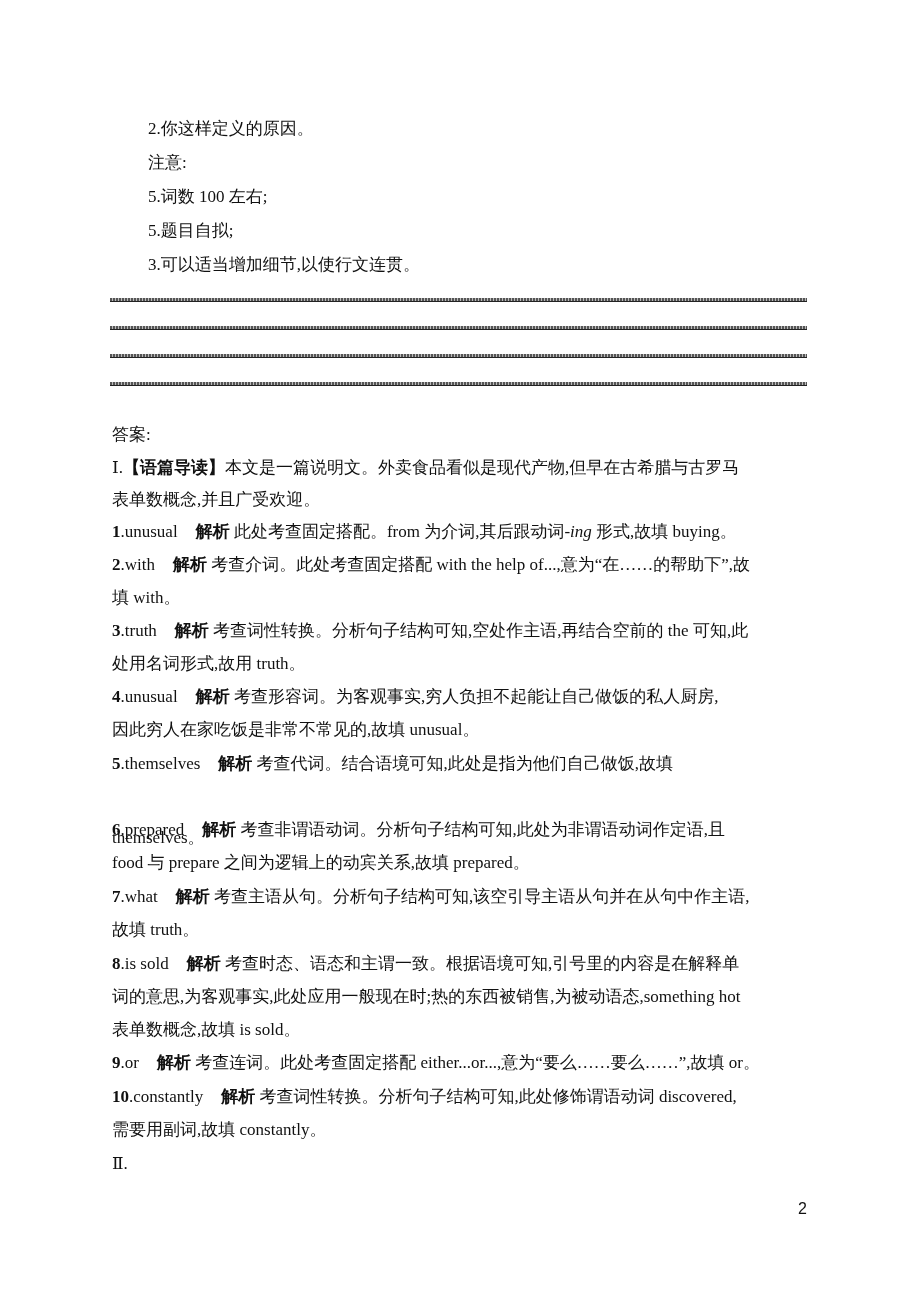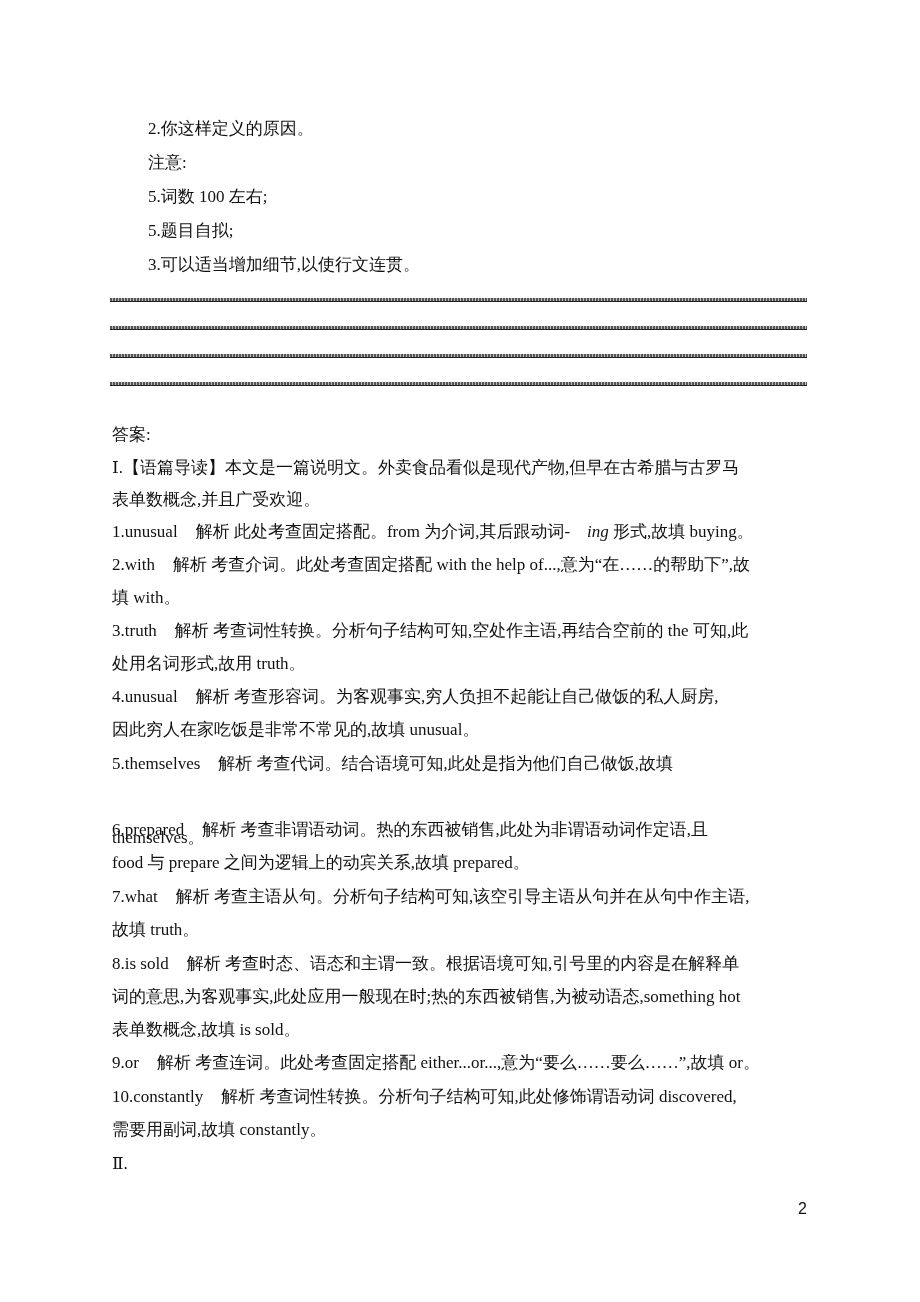--- a/index.html
+++ b/index.html
@@ -5,22 +5,22 @@
   html, body { margin: 0; padding: 0; background: #ffffff; }
   body {
     width: 920px; height: 1302px; position: relative; overflow: hidden;
     font-family: "Liberation Serif", "DejaVu Serif", serif;
     color: #111111;
     font-size: 17px;
   }
   .line { position: absolute; white-space: nowrap; line-height: 22px; }
   .indent { left: 148px; }
   .left { left: 112px; text-align: center; }
-  .b { font-weight: normal; }
-  .it { font-style: italic; margin-left: 17px; }
+  .b { font-weight: bold; }
+  .it { font-style: italic; }
   .gap { display: inline-block; width: 18px; }
   .rule {
     position: absolute; left: 110px; width: 697px; height: 3px;
     background-image: repeating-linear-gradient(90deg, #555 0px, #555 2px, #bbb 2px, #bbb 3px);
     border-bottom: 1px solid #222;
   }
   .pagenum {
     position: absolute; left: 798px; top: 1200px;
     font-family: "Liberation Sans", "DejaVu Sans", sans-serif; font-size: 16px; color: #111;
   }
@@ -64,21 +64,21 @@
   <span class="b">4</span><span>.unusual</span><span class="gap"></span><span class="b">解析</span> <span>考查形容词。为客观事实,穷人负担不起能让自己做饭的私人厨房,</span>
 </div>
 <div class="line left" style="top:719px">因此穷人在家吃饭是非常不常见的,故填 unusual。</div>
 
 <div class="line left" style="top:753px">
   <span class="b">5</span><span>.themselves</span><span class="gap"></span><span class="b">解析</span> <span>考查代词。结合语境可知,此处是指为他们自己做饭,故填</span>
 </div>
 <div class="line left" style="top:827px">themselves。</div>
 
 <div class="line left" style="top:819px">
-  <span class="b">6</span><span>.prepared</span><span class="gap"></span><span class="b">解析</span> <span>考查非谓语动词。热的东西被销售,此处为非谓语动词作定语,且</span>
+  <span class="b">6</span><span>.prepared</span><span class="gap"></span><span class="b">解析</span> <span>考查非谓语动词。分析句子结构可知,此处为非谓语动词作定语,且</span>
 </div>
 <div class="line left" style="top:852px">food 与 prepare 之间为逻辑上的动宾关系,故填 prepared。</div>
 
 <div class="line left" style="top:886px">
   <span class="b">7</span><span>.what</span><span class="gap"></span><span class="b">解析</span> <span>考查主语从句。分析句子结构可知,该空引导主语从句并在从句中作主语,</span>
 </div>
 <div class="line left" style="top:919px">故填 truth。</div>
 
 <div class="line left" style="top:953px">
   <span class="b">8</span><span>.is sold</span><span class="gap"></span><span class="b">解析</span> <span>考查时态、语态和主谓一致。根据语境可知,引号里的内容是在解释单</span>

